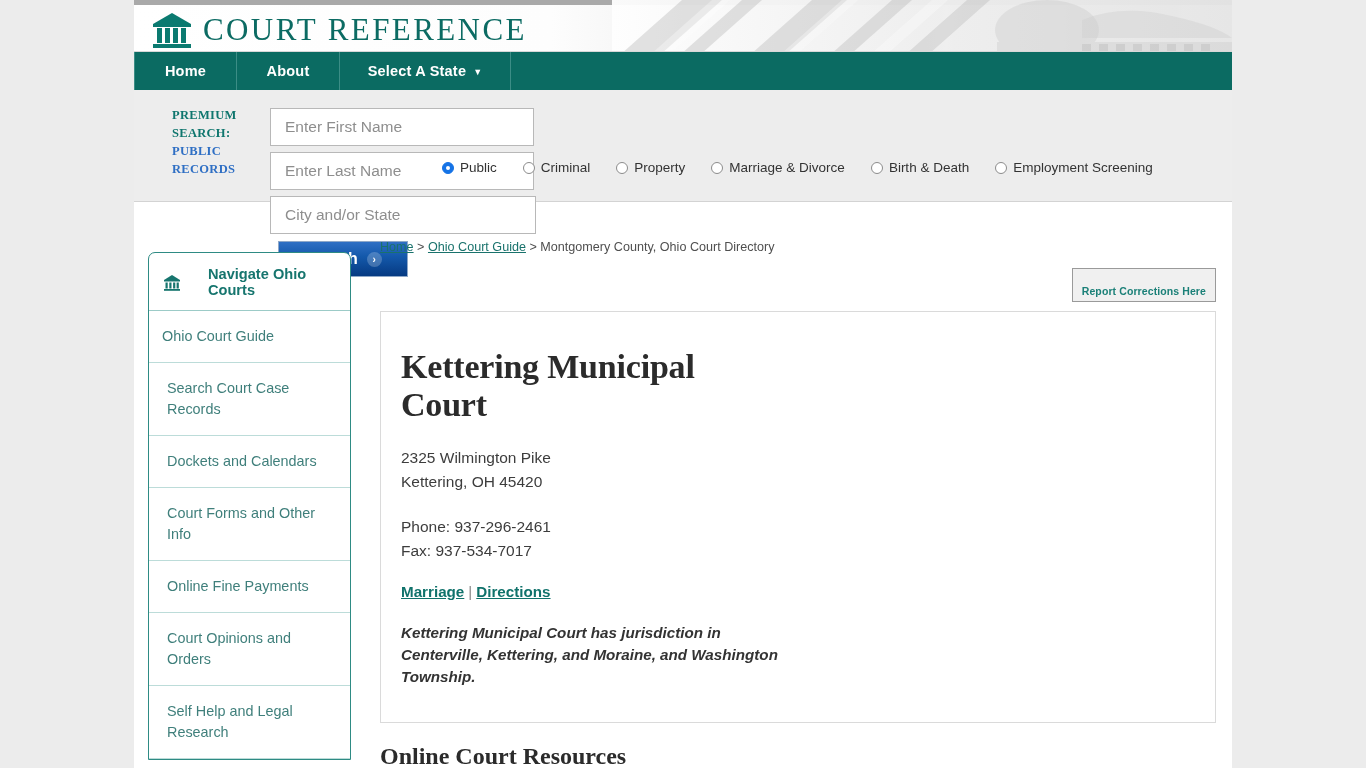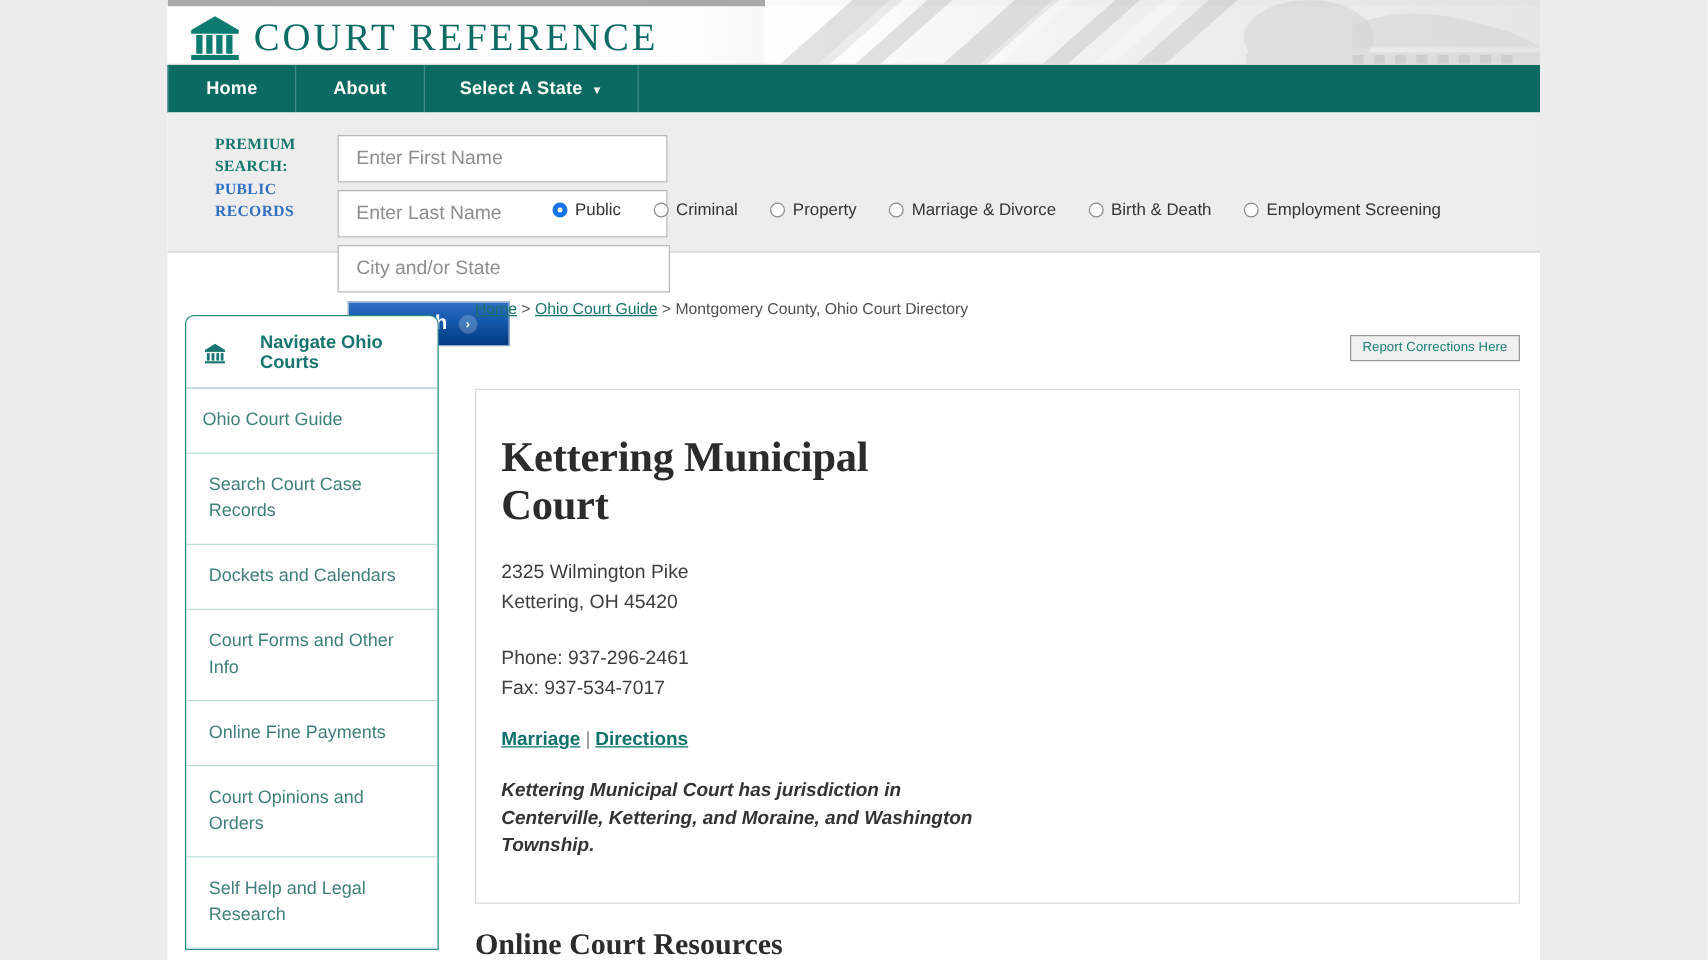--- a/index.html
+++ b/index.html
@@ -184,26 +184,26 @@
   }
   .breadcrumb a {
     color: #19726c;
     text-decoration: underline;
   }
 
   .report-btn {
     position: absolute;
     right: 16px;
     top: 66px;
-    padding: 3px 9px 4px;
+    padding: 16px 9px 4px;
     background: #f0f0f0;
     border: 1px solid #9a9a9a;
     color: #1b8078;
     font-size: 10.5px;
-    font-weight: normal;
+    font-weight: bold;
     letter-spacing: .1px;
     cursor: pointer;
     font-family: "Liberation Sans", sans-serif;
   }
 
   
   .sidebar {
     position: absolute;
     left: 14px;
     top: 50px;

